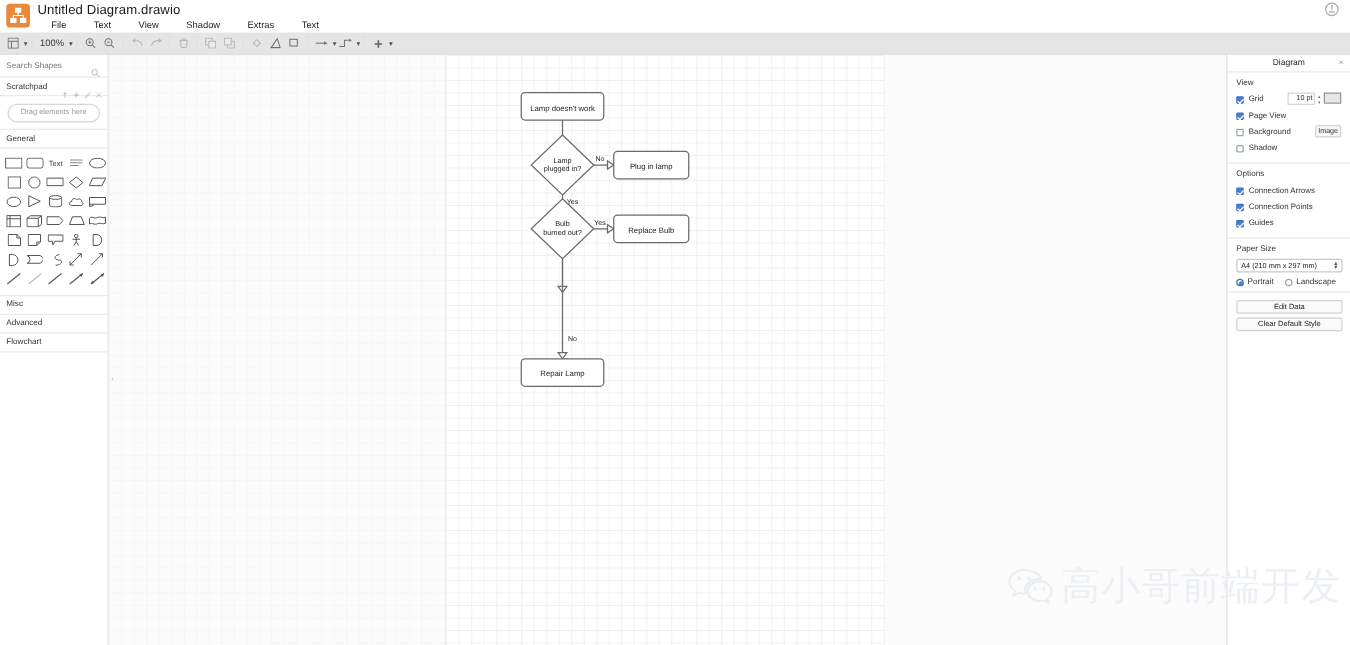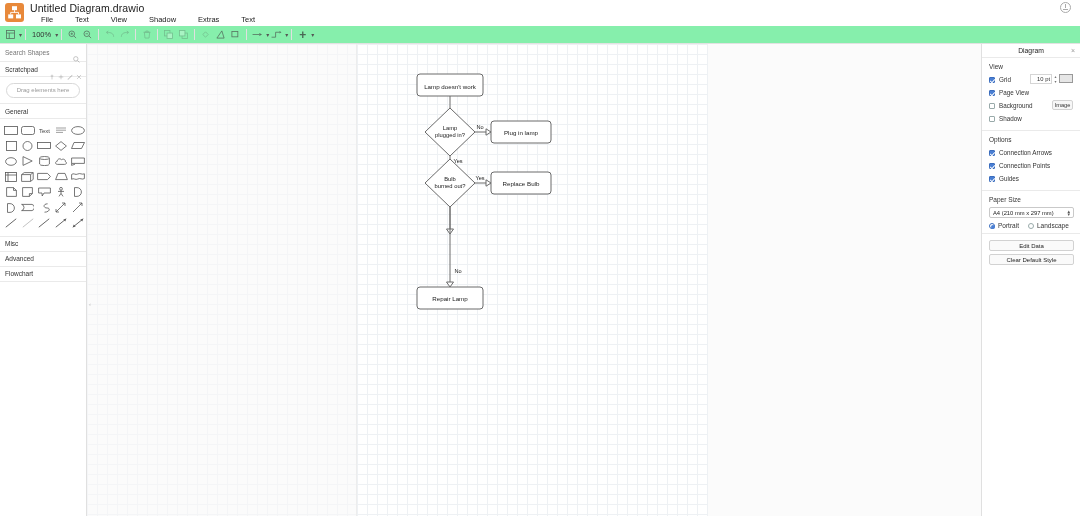--- a/index.html
+++ b/index.html
@@ -39,21 +39,21 @@
   }
   .winicons .dot:before{content:"";position:absolute;left:4px;top:1px;width:1px;height:4px;background:#aaa;}
   .winicons .dot:after{content:"";position:absolute;left:2px;top:6px;width:5px;height:1px;background:#aaa;}
 
   .tr-icons { position:absolute; right:6px; top:28px; display:flex; gap:7px; align-items:center; }
   .tr-icons .tic { width:9px;height:9px; opacity:.55; }
 
   
   .toolbar {
     position: absolute; left: 0; top: 26px; width: 1080px; height: 18px;
-    background: #86efac; border-bottom: 1px solid #e2e2e2;
+    background: #e5e5e5; border-bottom: 1px solid #e2e2e2;
     display: flex; align-items: center; padding-left: 3px;
   }
   .tb-btn {
     height: 16px; min-width: 15px; display:flex; align-items:center; justify-content:center;
     padding: 0 2px; opacity: .72;
   }
   .tb-btn.dim { opacity: .28; }
   .tb-caret { font-size:6px; color:#555; margin-left:1px; }
   .tb-sep { width:1px; height:11px; background:#e0e0e0; margin: 0 3px; }
   .tb-zoom { font-size:7.5px; color:#333; padding:0 3px; }
@@ -724,14 +724,27 @@
         </span>
       </div>
     </div>
 
     <div class="rp-group" style="border-bottom:none; padding-top:6px;">
       <div class="wbtn">Edit Data</div>
       <div class="wbtn">Clear Default Style</div>
     </div>
   </div>
 
+  <div class="watermark">
+    <span class="wm-logo">
+      <svg width="36" height="31" viewBox="0 0 36 31">
+        <path d="M13.5 2 C6.8 2 1.5 6.3 1.5 11.4 C1.5 14.3 3.3 16.9 6 18.6 L4.8 22.4 L9.2 20.2 C10.6 20.6 12 20.8 13.5 20.8 C13.8 20.8 14.1 20.8 14.4 20.8 C14.2 20.1 14.1 19.3 14.1 18.6 C14.1 13.3 19.3 9 25.7 9 C26 9 26.3 9 26.6 9 C25.5 5 20 2 13.5 2 Z" fill="none" stroke="#e9edf2" stroke-width="1.6"></path>
+        <circle cx="9.4" cy="8.6" r="1.5" fill="#e9edf2"></circle>
+        <circle cx="17.4" cy="8.6" r="1.5" fill="#e9edf2"></circle>
+        <path d="M25.7 11 C20.4 11 16.1 14.6 16.1 18.9 C16.1 23.3 20.4 26.8 25.7 26.8 C26.9 26.8 28 26.6 29.1 26.3 L32.7 28.1 L31.7 25 C33.9 23.6 35.3 21.4 35.3 18.9 C35.3 14.6 31 11 25.7 11 Z" fill="none" stroke="#e9edf2" stroke-width="1.6"></path>
+        <circle cx="22.3" cy="16.9" r="1.2" fill="#e9edf2"></circle>
+        <circle cx="29.1" cy="16.9" r="1.2" fill="#e9edf2"></circle>
+      </svg>
+    </span>
+    <span class="wm-text">高小哥前端开发</span>
+  </div>
 
 </div>
 
 </body></html>

